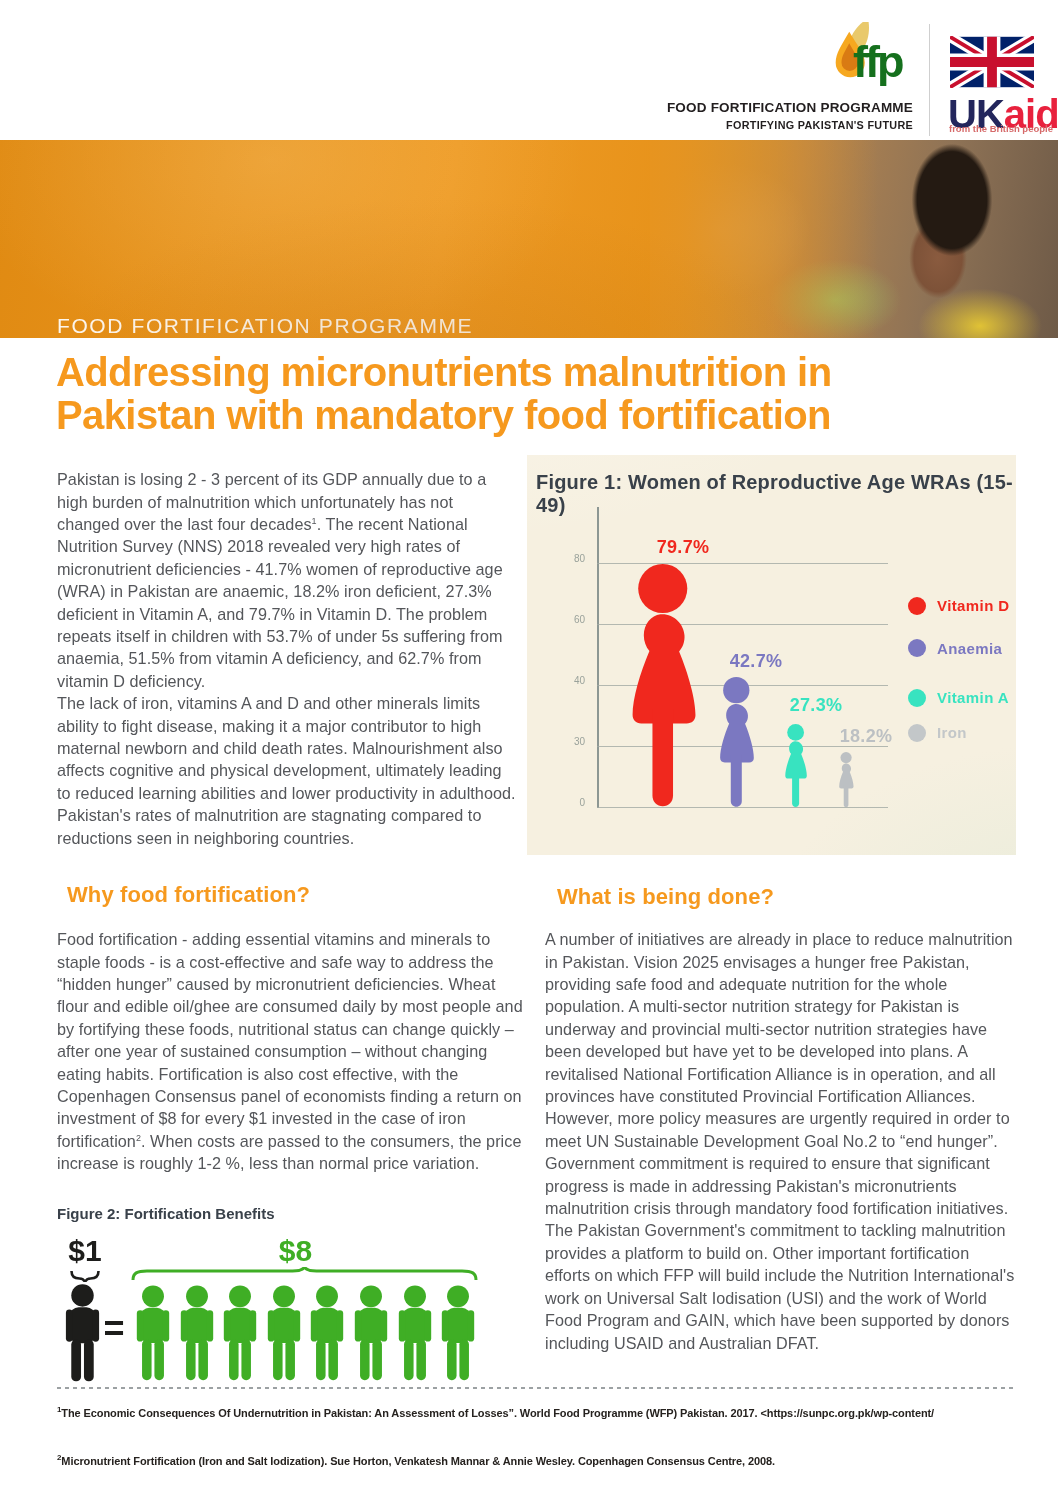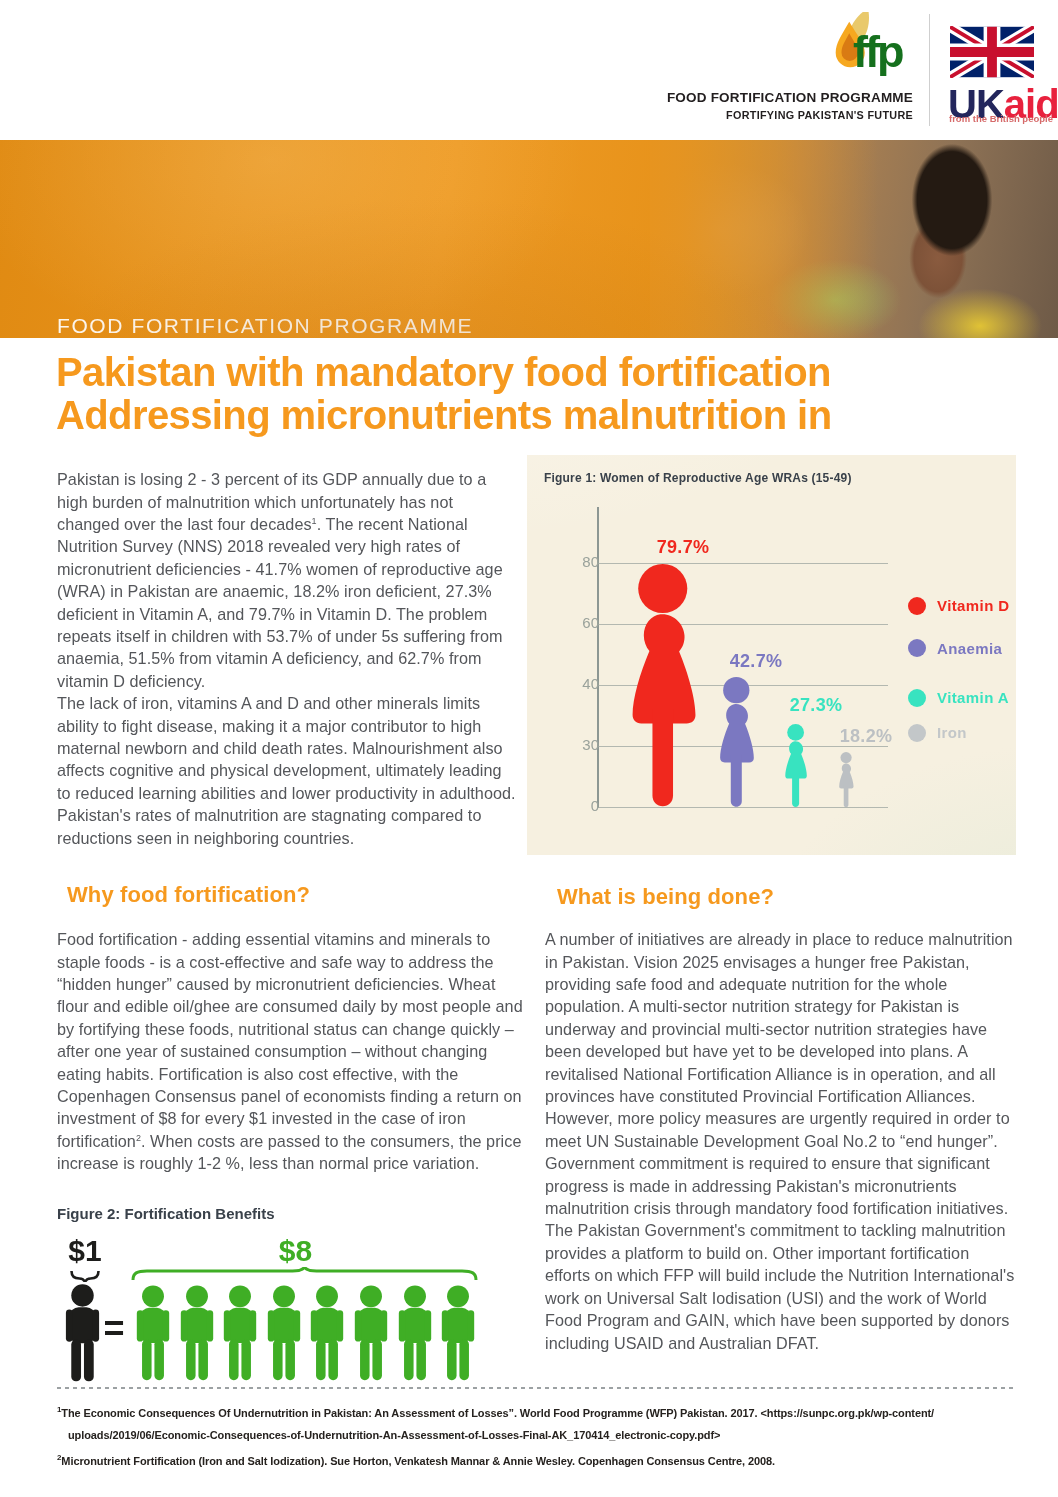--- a/index.html
+++ b/index.html
@@ -1,20 +1,20 @@
 <!DOCTYPE html>
 <html><head>
 <meta charset="utf-8">
 <style>
   html,body{margin:0;padding:0;background:#ffffff;}
   body{font-family:"Liberation Sans",sans-serif;-webkit-font-smoothing:antialiased;}
   .page{position:relative;width:1058px;height:1497px;background:#fff;overflow:hidden;}
 
   
-  .logo-header{position:absolute;top:0;left:0;width:1058px;height:140px;background:#fff;}
+  .logo-header{position:absolute;top:10px;left:0;width:1058px;height:140px;background:#fff;}
   .ffp-drop{position:absolute;left:826px;top:10px;}
   .ffp-acronym{position:absolute;left:853px;top:26px;font-size:45px;font-weight:800;letter-spacing:-3px;color:#15701d;}
   .ffp-line1{position:absolute;right:145px;top:90px;font-size:13.5px;font-weight:800;color:#221e1f;letter-spacing:.2px;white-space:nowrap;}
   .ffp-line2{position:absolute;right:145px;top:109px;font-size:10.8px;font-weight:800;color:#221e1f;letter-spacing:.3px;white-space:nowrap;}
   .logo-divider{position:absolute;left:929px;top:14px;width:1px;height:112px;background:#cfcfcf;}
   .uk-flag{position:absolute;left:950px;top:26px;}
   .ukaid-word{position:absolute;left:948px;top:82px;font-size:40px;font-weight:800;letter-spacing:-1px;}
   .ukaid-uk{color:#23265c;} .ukaid-aid{color:#e8213d;}
   .ukaid-tag{position:absolute;left:949px;top:113px;font-size:9.5px;font-weight:600;color:#d66a6a;white-space:nowrap;}
 
@@ -50,25 +50,25 @@
   .h-why{left:57px;top:872px;}
   .h-done{left:545px;top:872px;}
   sup{font-size:9px;vertical-align:super;line-height:0;}
 
   
   .fig1-panel{position:absolute;left:527px;top:455px;width:489px;height:400px;overflow:hidden;
     background:
       radial-gradient(130% 95% at 110% 115%,#e9ecda 0%,rgba(233,236,218,0) 45%),
       radial-gradient(160% 110% at -15% -45%,#fbf7ee 0%,rgba(251,247,238,0) 60%),
       #f6f0e0;}
-  .fig1-title{position:absolute;left:17px;top:16px;font-size:12px;font-weight:700;color:#39414a;letter-spacing:.2px;}
+  .fig1-title{position:absolute;left:9px;top:16px;font-size:20px;font-weight:700;color:#39414a;letter-spacing:.2px;}
   .chart-area{position:absolute;left:0;top:0;width:489px;height:400px;}
   .y-axis{position:absolute;left:70px;top:52px;width:1.6px;height:301px;background:#8d9793;}
   .gridline{position:absolute;left:70px;width:291px;height:1.2px;background:#a2aaa4;opacity:.8;}
-  .ytick{position:absolute;left:28px;width:44px;text-align:right;font-size:15px;color:#9aa29b;}
+  .ytick{position:absolute;left:14px;width:44px;text-align:right;font-size:10px;color:#9aa29b;}
   .wfig{position:absolute;}
   .vlabel{position:absolute;width:120px;text-align:center;font-size:18px;font-weight:700;letter-spacing:.3px;}
   .legend-row{position:absolute;left:381px;height:20px;white-space:nowrap;}
   .legend-dot{display:inline-block;width:18px;height:18px;border-radius:50%;vertical-align:middle;}
   .legend-label{display:inline-block;margin-left:11px;font-size:15px;font-weight:700;letter-spacing:.4px;vertical-align:middle;}
 
   
   .fig2-caption{position:absolute;left:57px;top:1205px;font-size:15px;font-weight:700;color:#39414a;}
   .fig2-one{position:absolute;left:60px;top:1234px;width:50px;text-align:center;font-size:30px;font-weight:800;color:#1d1d1b;}
   .fig2-eight{position:absolute;left:268px;top:1234px;width:55px;text-align:center;font-size:30px;font-weight:800;color:#3fae25;}
@@ -134,22 +134,22 @@
     <div class="ukaid-tag">from the British people</div>
   </div>
 
   <div class="banner">
     <div class="banner-photo"></div>
     <div class="banner-kicker">FOOD FORTIFICATION PROGRAMME</div>
     <div class="banner-title">POLICY BRIEF</div>
   </div>
 
   <h1 class="article-title" style="margin:0">
+    <span>Addressing micronutrients malnutrition in</span>
     <span>Pakistan with mandatory food fortification</span>
-    <span>Addressing micronutrients malnutrition in</span>
   </h1>
 
   <p class="para p1"><span>Pakistan is losing 2 - 3 percent of its GDP annually due to a high burden of malnutrition which unfortunately has not changed over the last four decades</span><sup>1</sup><span>. The recent National Nutrition Survey (NNS) 2018 revealed very high rates of micronutrient deficiencies - 41.7% women of reproductive age (WRA) in Pakistan are anaemic, 18.2% iron deficient, 27.3% deficient in Vitamin A, and 79.7% in Vitamin D. The problem repeats itself in children with 53.7% of under 5s suffering from anaemia, 51.5% from vitamin A deficiency, and 62.7% from vitamin D deficiency.</span></p>
 
   <p class="para p2">The lack of iron, vitamins A and D and other minerals limits ability to fight disease, making it a major contributor to high maternal newborn and child death rates. Malnourishment also affects cognitive and physical development, ultimately leading to reduced learning abilities and lower productivity in adulthood. Pakistan's rates of malnutrition are stagnating compared to reductions seen in neighboring countries.</p>
 
   <h2 class="section-heading h-why" style="margin:10px">Why food fortification?</h2>
 
   <p class="para p3"><span>Food fortification - adding essential vitamins and minerals to staple foods - is a cost-effective and safe way to address the “hidden hunger” caused by micronutrient deficiencies. Wheat flour and edible oil/ghee are consumed daily by most people and by fortifying these foods, nutritional status can change quickly – after one year of sustained consumption – without changing eating habits. Fortification is also cost effective, with the Copenhagen Consensus panel of economists finding a return on investment of $8 for every $1 invested in the case of iron fortification</span><sup>2</sup><span>. When costs are passed to the consumers, the price increase is roughly 1-2 %, less than normal price variation.</span></p>
 
@@ -239,16 +239,16 @@
       </svg>
       <svg viewBox="0 0 42 100" width="40" height="100">
         <use href="#male-icon" fill="#3fae25"></use>
       </svg>
       <svg viewBox="0 0 42 100" width="40" height="100">
         <use href="#male-icon" fill="#3fae25"></use>
       </svg>
     </div>
 
   <div class="foot-divider"></div>
-  <div class="footnote fn1"><sup>1</sup><span>The Economic Consequences Of Undernutrition in Pakistan: An Assessment of Losses”. World Food Programme (WFP) Pakistan. 2017. &lt;https://sunpc.org.pk/wp-content/</span><span class="cont">uploads/2019/06/Economic-Consequences-of-Undernutrition-An-Assessment-of-Losses-Final-AK_170414_electronic-copy.pdf&gt;</span></div>
+  <div class="footnote fn1"><sup>1</sup><span>The Economic Consequences Of Undernutrition in Pakistan: An Assessment of Losses”. World Food Programme (WFP) Pakistan. 2017. &lt;https://sunpc.org.pk/wp-content/</span></div>
   <div class="footnote fn2"><sup>2</sup><span>Micronutrient Fortification (Iron and Salt Iodization). Sue Horton, Venkatesh Mannar &amp; Annie Wesley. Copenhagen Consensus Centre, 2008.</span></div>
 
 </div>
 
 </body></html>

